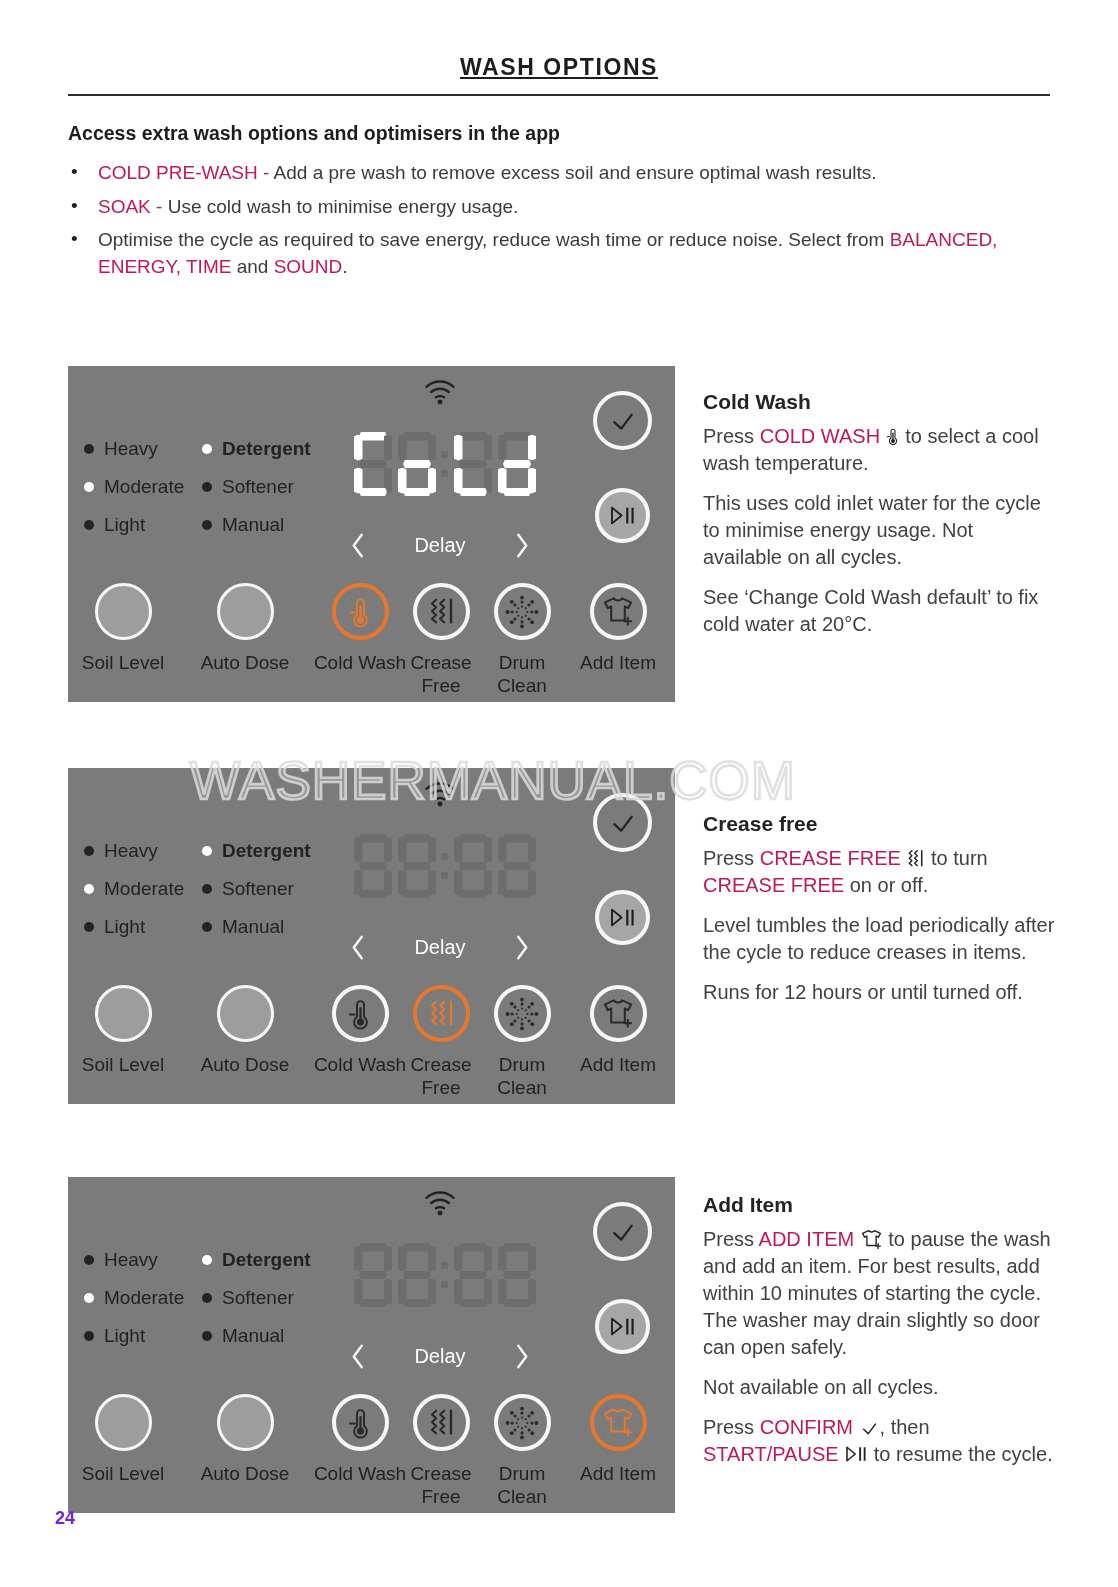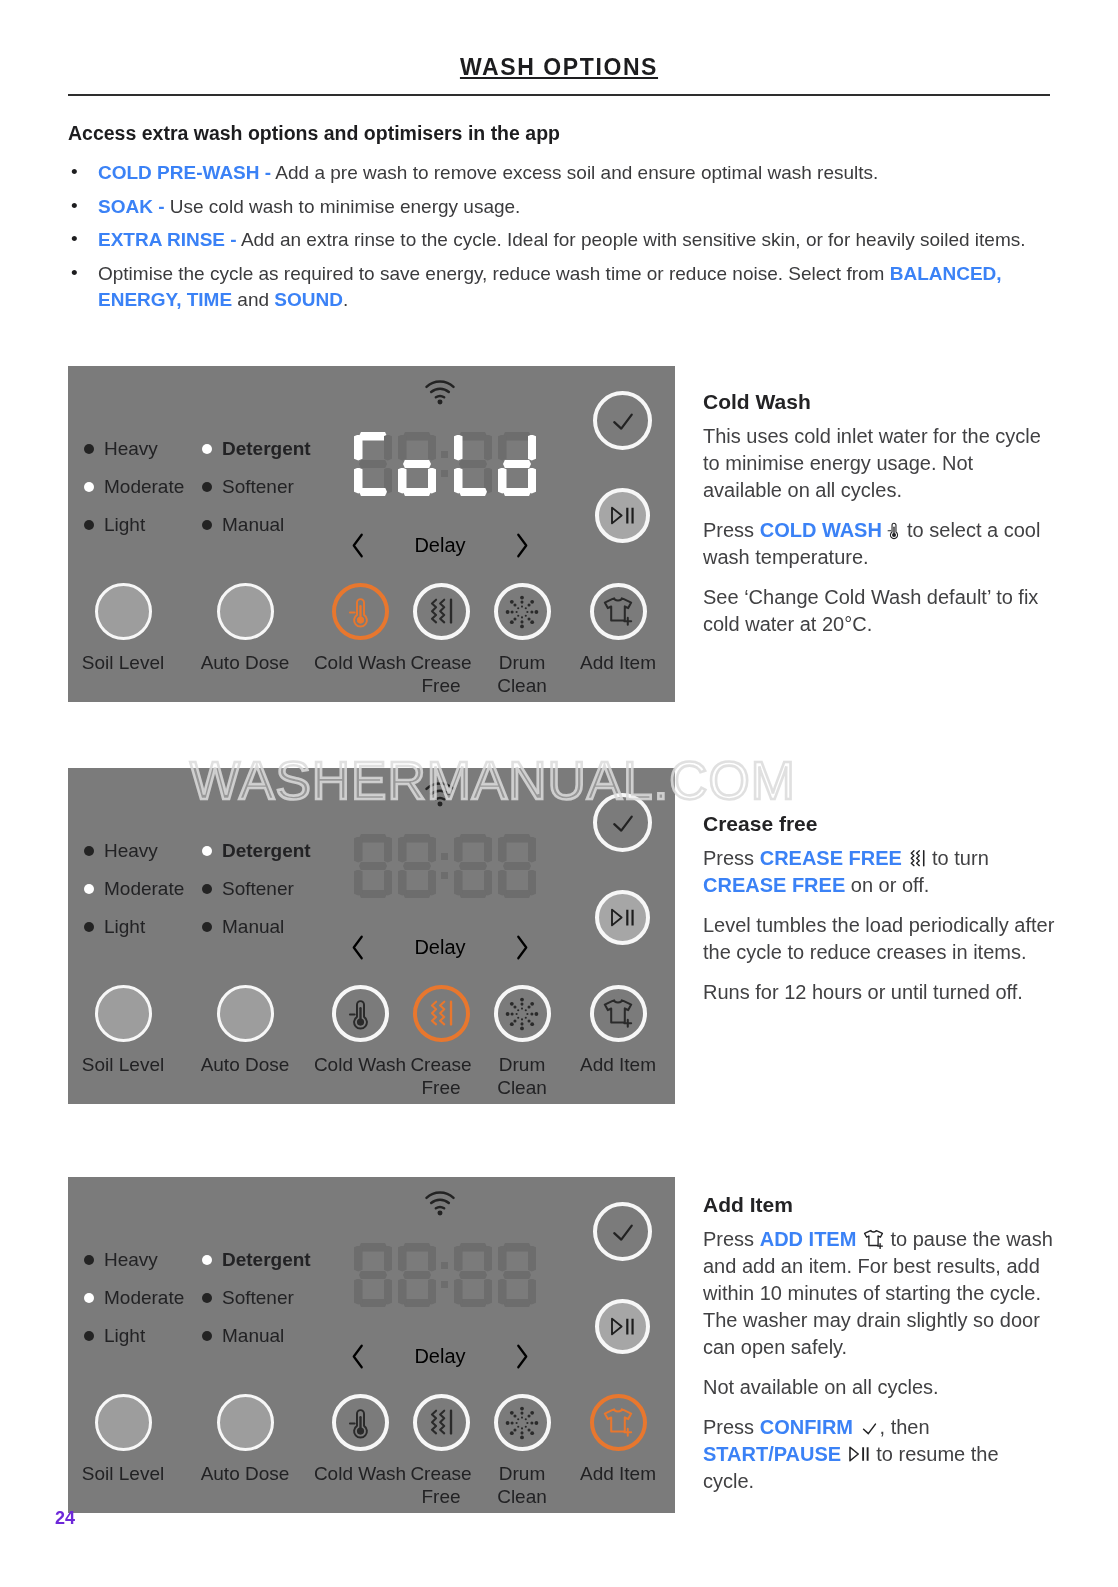--- a/index.html
+++ b/index.html
@@ -10,21 +10,21 @@
   .title{position:absolute;top:54px;left:68px;right:68px;text-align:center;
          font-size:23px;font-weight:700;letter-spacing:1.6px;color:#1d1d1f;text-decoration:underline;}
   .rule{position:absolute;top:94px;left:68px;right:68px;border-top:2px solid #2e2e2e;}
 
   
   .intro{position:absolute;top:122px;left:68px;width:988px;color:#3b3b3d;}
   .intro h2{font-size:19.5px;font-weight:700;color:#1d1d1f;margin:0 0 15px 0;}
   .intro ul{list-style:none;margin:0;padding:0;font-size:19px;line-height:26.5px;}
   .intro li{position:relative;padding-left:30px;margin-bottom:7px;}
   .intro li::before{content:"\2022";position:absolute;left:3px;top:-1px;color:#1d1d1f;}
-  .b{font-weight:700;color:#3b82f6;}
+  .b{font-weight:400;color:#be185d;}
 
   
   .row{position:absolute;left:68px;display:flex;}
   .row1{top:366px;} .row2{top:768px;} .row3{top:1177px;}
 
   
   .panel{position:relative;width:607px;height:336px;background:#7b7b7b;flex:none;}
 
   .wifi{position:absolute;left:355px;top:12px;width:34px;height:27px;color:#232323;}
 
@@ -44,21 +44,21 @@
   .sa{top:0;} .sg{top:27.8px;} .sd{bottom:0;}
   .sv{width:8.5px;height:26px;
       clip-path:polygon(0 7%,50% 0,100% 7%,100% 93%,50% 100%,0 93%);}
   .sf{left:0;top:2.5px;} .sb{right:0;top:2.5px;}
   .se{left:0;bottom:2.5px;} .sc{right:0;bottom:2.5px;}
   .colon{position:relative;width:10px;height:64px;margin:0 1px;}
   .colon i{position:absolute;left:1px;width:7px;height:7px;background:#6d6d6d;display:block;}
   .colon i:first-child{top:19px;} .colon i:last-child{top:38px;}
 
   .delay{position:absolute;left:282px;top:166px;width:180px;display:flex;
-         align-items:center;justify-content:space-between;color:#000000;}
+         align-items:center;justify-content:space-between;color:#ffffff;}
   .delay .chev{width:15px;height:27px;}
   .delay .dlabel{font-size:20px;}
 
   .btn{position:absolute;border-radius:50%;display:flex;align-items:center;
        justify-content:center;box-sizing:border-box;}
   .confirm{left:525px;top:25px;width:59px;height:59px;border:4px solid #f7f7f7;color:#222;}
   .confirm svg{width:30px;height:28px;}
   .playpause{left:527px;top:122px;width:55px;height:55px;border:4px solid #f7f7f7;
              background:#a6a6a6;color:#1d1d1d;}
   .playpause svg{width:27px;height:21px;}
@@ -169,21 +169,20 @@
 <div class="page">
 
   <div class="title">WASH OPTIONS</div>
   <div class="rule"></div>
 
   <div class="intro">
     <h2>Access extra wash options and optimisers in the app</h2>
     <ul>
       <li><span class="b">COLD PRE-WASH -</span> <span>Add a pre wash to remove excess soil and ensure optimal wash results.</span></li>
       <li><span class="b">SOAK -</span> <span>Use cold wash to minimise energy usage.</span></li>
-      <li><span class="b">EXTRA RINSE -</span> <span>Add an extra rinse to the cycle. Ideal for people with sensitive skin, or for heavily soiled items.</span></li>
       <li><span>Optimise the cycle as required to save energy, reduce wash time or reduce noise. Select from</span> <span class="b">BALANCED, ENERGY, TIME</span> <span>and</span> <span class="b">SOUND</span><span>.</span></li>
     </ul>
   </div>
 
   <div class="row row1">
     <div class="panel">
       <svg class="wifi">
           <use href="#i-wifi"></use>
         </svg>
       <div class="inds col1">
@@ -313,24 +312,24 @@
               <svg class="ic-shirt">
                 <use href="#i-shirt"></use>
               </svg>
             </div>
             <div class="opt-label">Add Item</div>
           </div>
       </div>
     </div>
     <div class="side">
       <h3>Cold Wash</h3>
-      <p>This uses cold inlet water for the cycle to minimise energy usage.  Not available on all cycles.</p>
       <p><span>Press</span> <span class="b">COLD WASH</span> <svg class="ti ti-thermo">
             <use href="#i-thermo"></use>
           </svg> <span>to select a cool wash temperature.</span></p>
+      <p>This uses cold inlet water for the cycle to minimise energy usage.  Not available on all cycles.</p>
       <p>See ‘Change Cold Wash default’ to fix cold water at 20°C.</p>
     </div>
   </div>
 
   <div class="row row2">
     <div class="panel">
       <svg class="wifi">
           <use href="#i-wifi"></use>
         </svg>
       <div class="inds col1">

